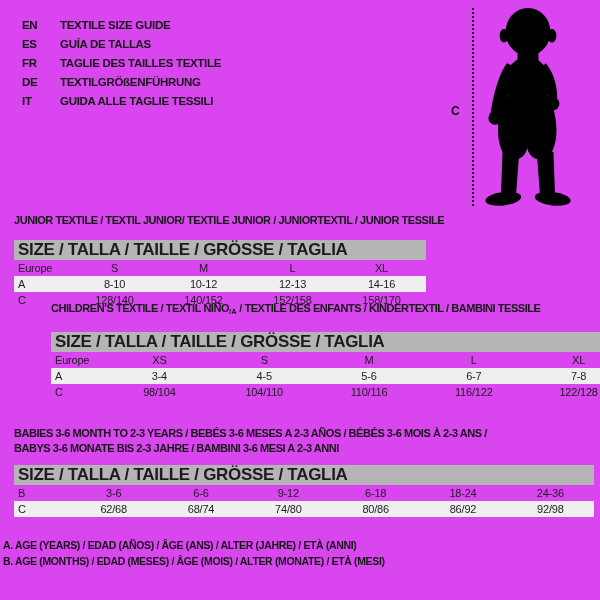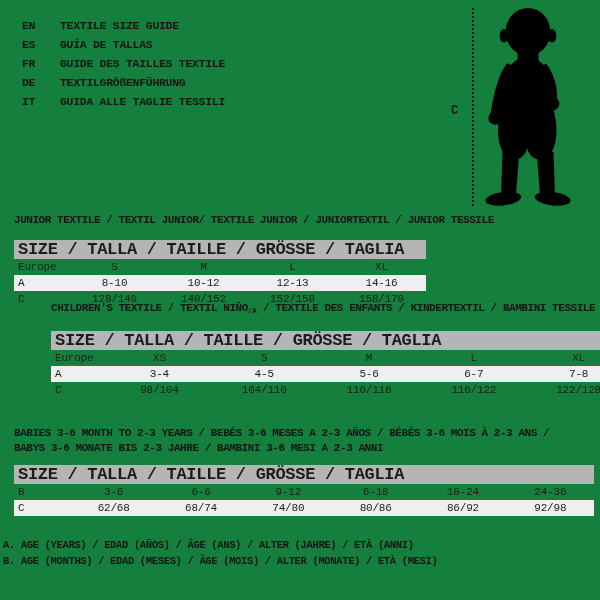--- a/index.html
+++ b/index.html
@@ -1,18 +1,18 @@
 <!DOCTYPE html>
 <html><head>
 <meta charset="utf-8">
 <style>
   html,body { margin:0; padding:0; background:#ffffff; }
   .sheet {
-    position:relative; width:600px; height:600px; background:#15803d;
-    font-family:Liberation Mono, monospace; color:#161616; overflow:hidden;
+    position:relative; width:600px; height:600px; background:#d946ef;
+    font-family:Liberation Sans, sans-serif; color:#161616; overflow:hidden;
   }
 
   
   .langs { position:absolute; left:22px; top:16px; }
   .lang-row { display:flex; line-height:19px; font-weight:bold; font-size:11.5px; letter-spacing:-0.3px; }
   .lang-code { width:38px; }
 
   
   .height-line { position:absolute; left:472px; top:8px; height:198px; width:0; border-left:2px dotted #161616; }
   .figure-c { position:absolute; left:451px; top:104px; font-weight:bold; font-size:12px; }
@@ -51,21 +51,21 @@
     <div class="lang-row">
       <span class="lang-code">EN</span>
       <span class="lang-name">TEXTILE SIZE GUIDE</span>
     </div>
     <div class="lang-row">
       <span class="lang-code">ES</span>
       <span class="lang-name">GUÍA DE TALLAS</span>
     </div>
     <div class="lang-row">
       <span class="lang-code">FR</span>
-      <span class="lang-name">GUIDE DES TAILLES TEXTILE</span>
+      <span class="lang-name">TAGLIE DES TAILLES TEXTILE</span>
     </div>
     <div class="lang-row">
       <span class="lang-code">DE</span>
       <span class="lang-name">TEXTILGRÖßENFÜHRUNG</span>
     </div>
     <div class="lang-row">
       <span class="lang-code">IT</span>
       <span class="lang-name">GUIDA ALLE TAGLIE TESSILI</span>
     </div>
   </div>

